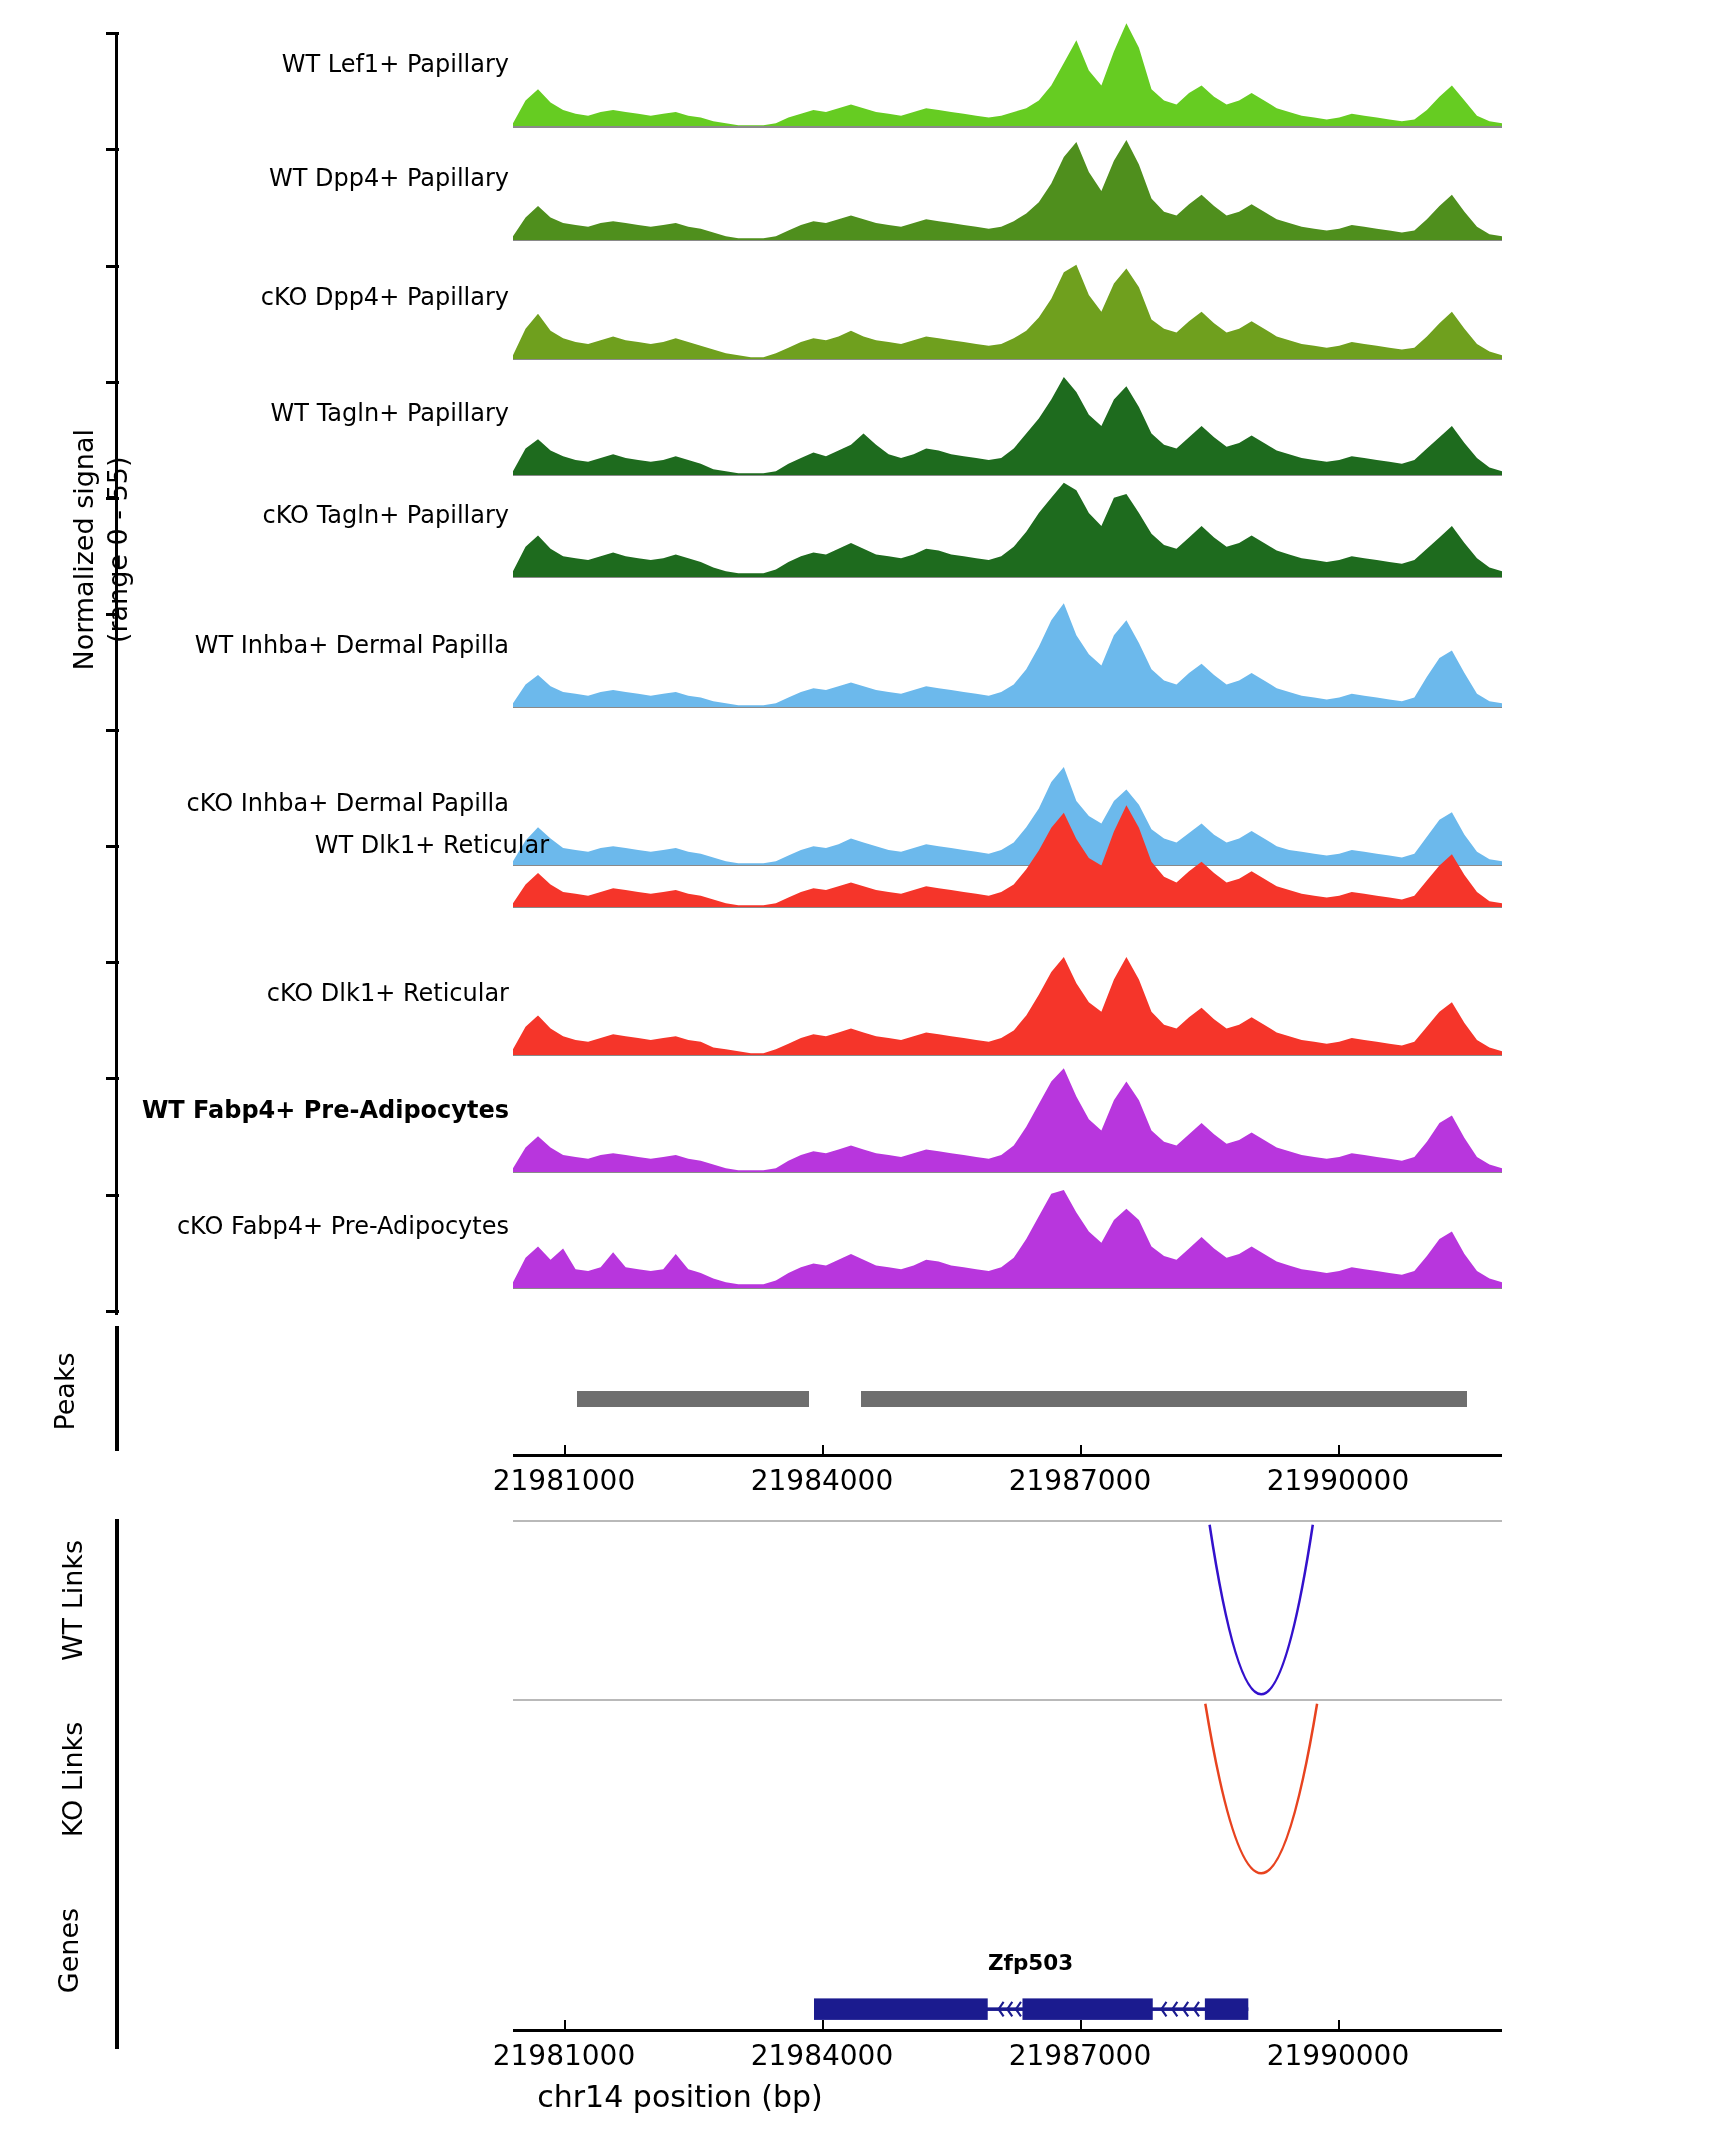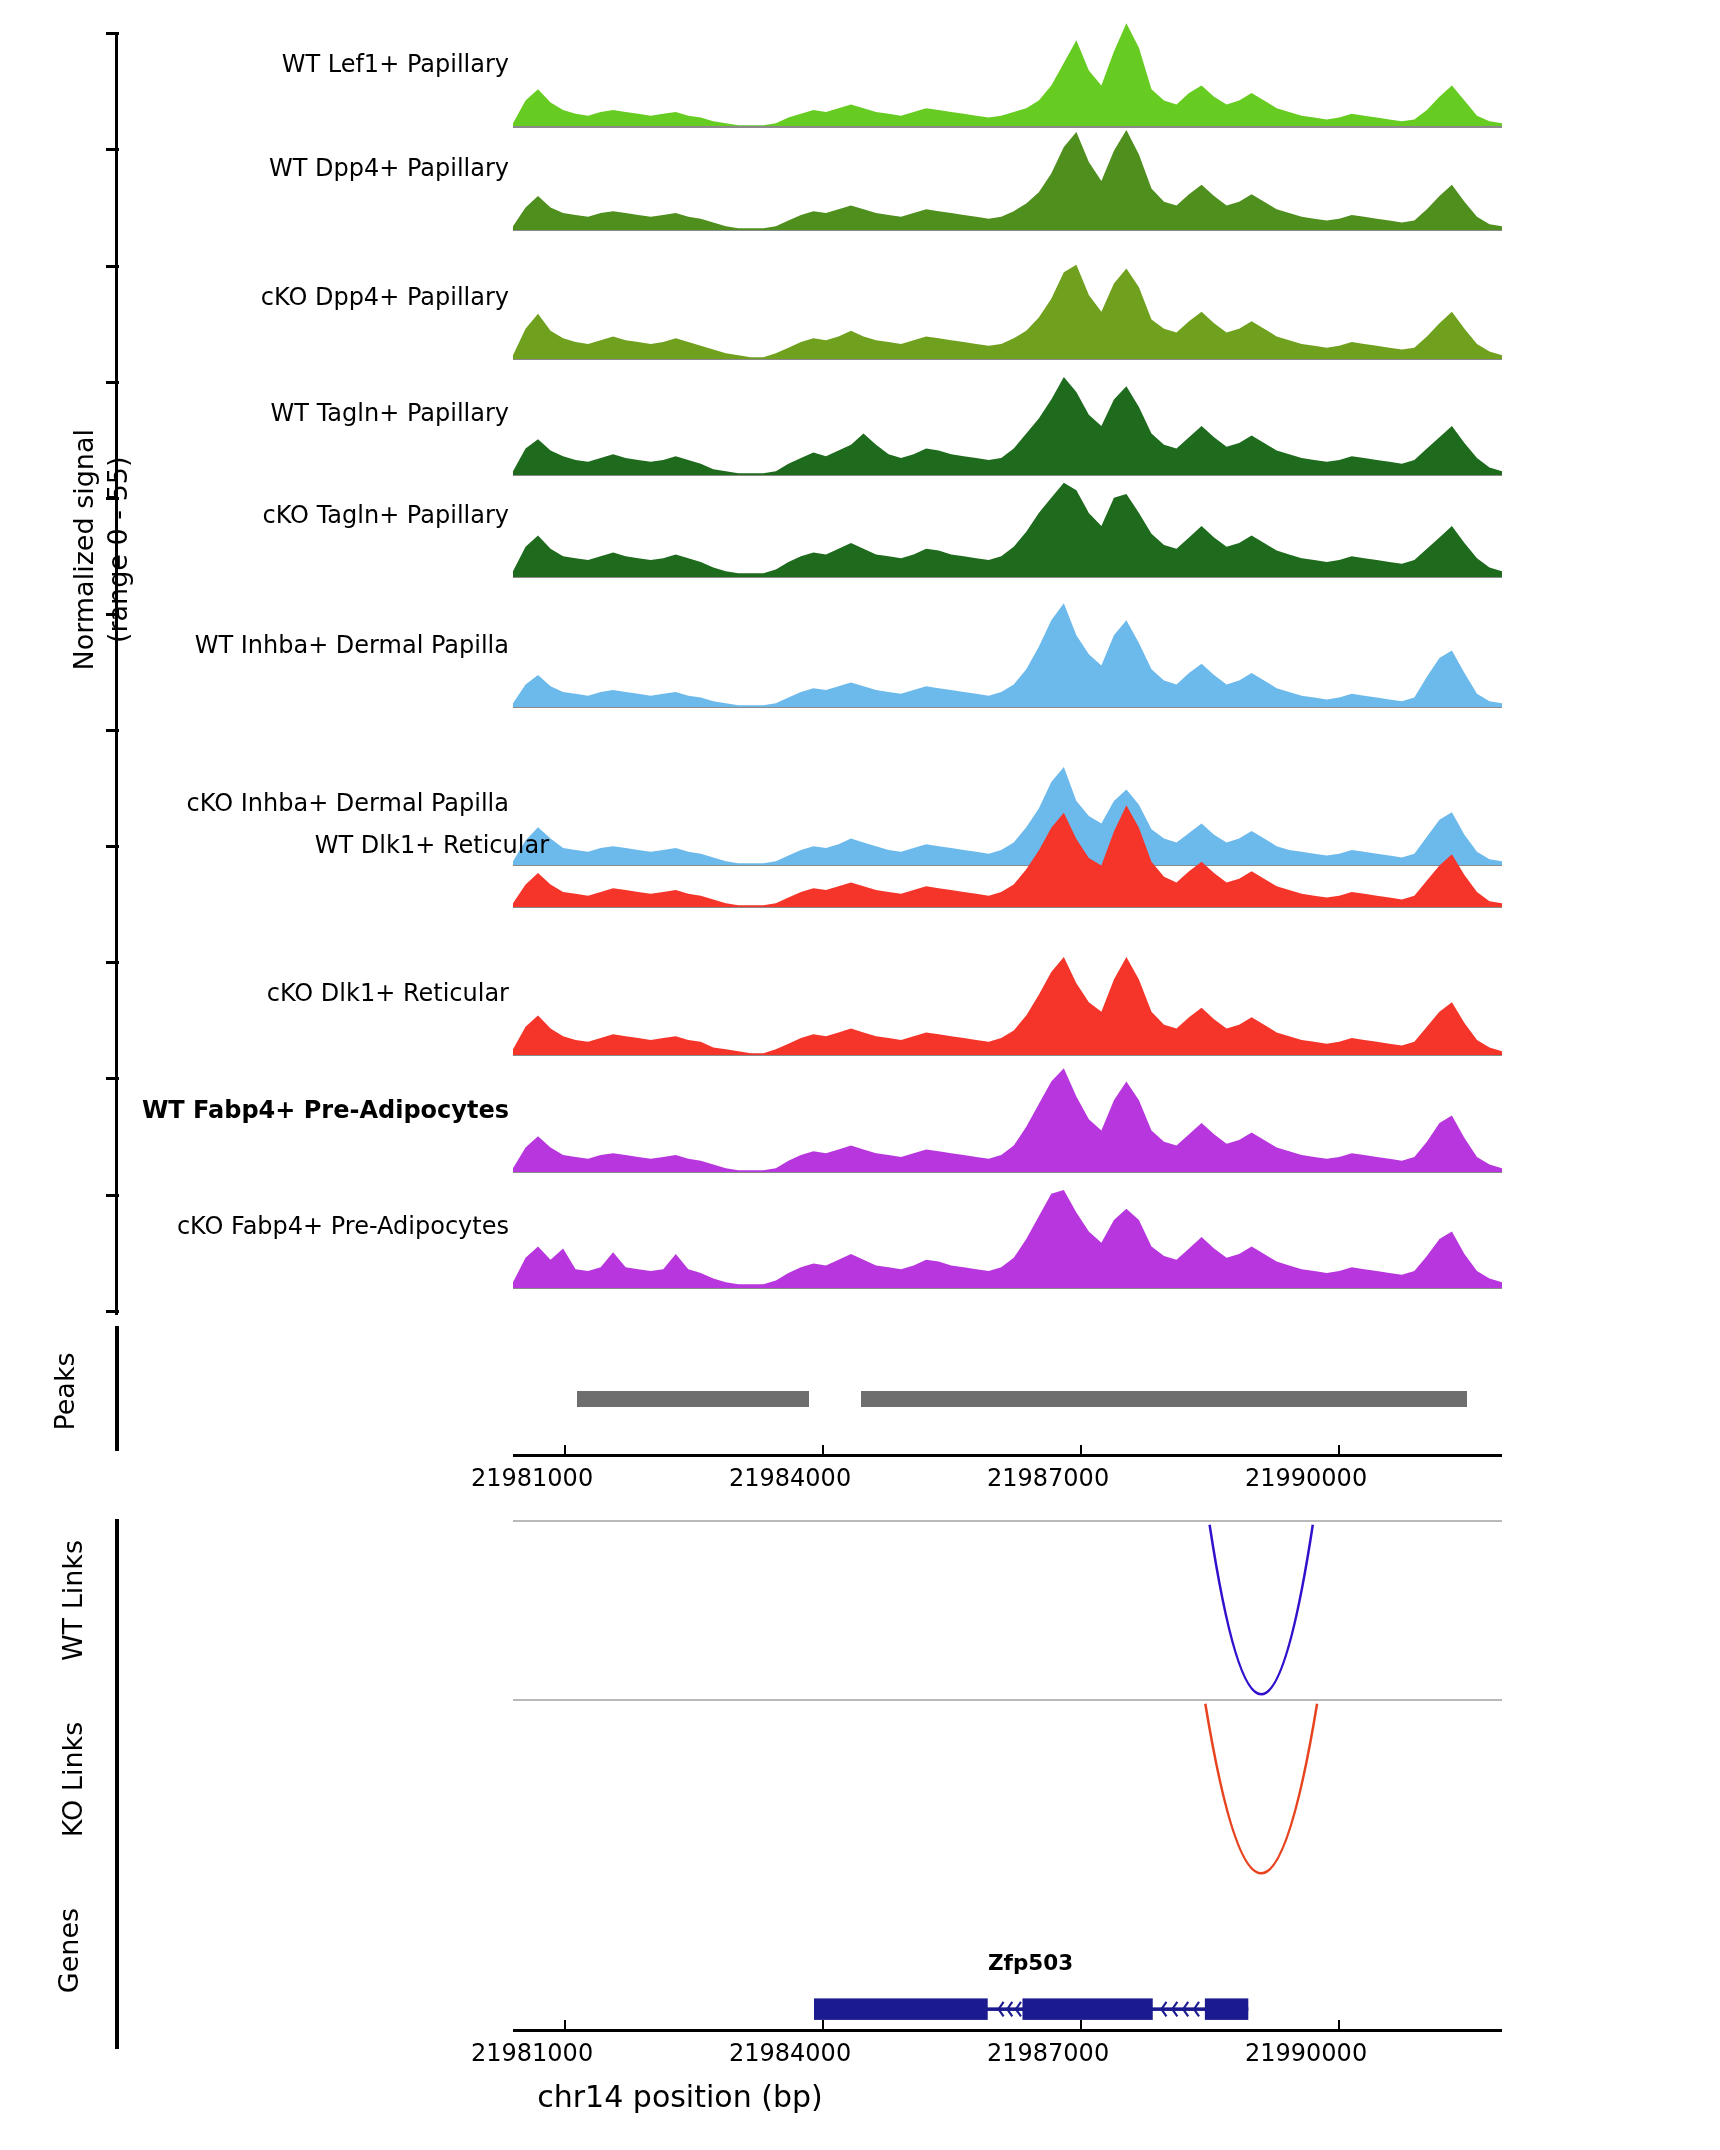--- a/index.html
+++ b/index.html
@@ -54,21 +54,21 @@
   .peaks-block{position:absolute;left:0;top:1319px;width:1721px;height:165px;}
   .peaks-axisbar{position:absolute;left:115px;top:7.2px;width:3.6px;height:125px;background:#000;}
   .peaks-label{
     position:absolute;left:-7.2px;top:57px;width:143px;text-align:center;
     font-size:27px;transform:rotate(-90deg);transform-origin:center center;
   }
   .peakbar{position:absolute;height:16px;background:#6e6e6e;top:72px;}
 
   .axis-line{position:absolute;height:2.9px;background:#000;}
   .axis-tick{position:absolute;width:2.2px;height:8.6px;background:#000;}
-  .axis-tlabel{position:absolute;font-size:24px;text-align:left;width:186px;}
+  .axis-tlabel{position:absolute;font-size:28px;text-align:center;width:186px;}
 
   
   .links-block{position:absolute;left:0;width:1721px;height:208px;}
   .links-axisbar{position:absolute;left:115px;top:5.7px;width:3.6px;height:194px;background:#000;}
   .links-label{
     position:absolute;left:-21.5px;top:72px;width:186px;text-align:center;
     font-size:27px;transform:rotate(-90deg);transform-origin:center center;
   }
   .links-plot{position:absolute;left:513px;top:5.7px;width:989px;height:194px;}
   .links-plot svg{display:block;width:100%;height:100%;}
@@ -115,21 +115,21 @@
     <div id="tracks">
         <div class="track" style="top: 14.3px;">
           <div class="track-label">WT Lef1+ Papillary</div>
           <div class="track-plot">
             <svg viewBox="0 0 1380 150" preserveAspectRatio="none">
               <path d="M 0 150 L 0.0 144.8 L 17.5 113.3 L 34.9 97.6 L 52.4 116.0 L 69.9 126.4 L 87.3 131.7 L 104.8 134.3 L 122.3 129.1 L 139.7 126.4 L 157.2 129.1 L 174.7 131.7 L 192.2 134.3 L 209.6 131.7 L 227.1 129.1 L 244.6 134.3 L 262.0 136.9 L 279.5 142.1 L 297.0 144.8 L 314.4 147.4 L 331.9 147.4 L 349.4 147.4 L 366.8 144.8 L 384.3 136.9 L 401.8 131.7 L 419.2 126.4 L 436.7 129.1 L 454.2 123.8 L 471.6 118.6 L 489.1 123.8 L 506.6 129.1 L 524.1 131.7 L 541.5 134.3 L 559.0 129.1 L 576.5 123.8 L 593.9 126.4 L 611.4 129.1 L 628.9 131.7 L 646.3 134.3 L 663.8 136.9 L 681.3 134.3 L 698.7 129.1 L 716.2 123.8 L 733.7 113.3 L 751.1 92.4 L 768.6 61.0 L 786.1 29.6 L 803.5 71.5 L 821.0 92.4 L 838.5 45.3 L 855.9 6.0 L 873.4 40.0 L 890.9 97.6 L 908.4 113.3 L 925.8 118.6 L 943.3 102.9 L 960.8 92.4 L 978.2 108.1 L 995.7 118.6 L 1013.2 113.3 L 1030.6 102.9 L 1048.1 113.3 L 1065.6 123.8 L 1083.0 129.1 L 1100.5 134.3 L 1118.0 136.9 L 1135.4 139.5 L 1152.9 136.9 L 1170.4 131.7 L 1187.8 134.3 L 1205.3 136.9 L 1222.8 139.5 L 1240.3 142.1 L 1257.7 139.5 L 1275.2 126.4 L 1292.7 108.1 L 1310.1 92.4 L 1327.6 113.3 L 1345.1 134.3 L 1362.5 142.1 L 1380.0 144.8 L 1380 150 Z" fill="#66cc22"></path>
             </svg>
           </div>
           <div class="baseline"></div>
         </div>
-        <div class="track" style="top: 118px;">
+        <div class="track" style="top: 128px;">
           <div class="track-label">WT Dpp4+ Papillary</div>
           <div class="track-plot">
             <svg viewBox="0 0 1380 150" preserveAspectRatio="none">
               <path d="M 0 150 L 0.0 144.8 L 17.5 118.6 L 34.9 102.9 L 52.4 118.6 L 69.9 126.4 L 87.3 129.1 L 104.8 131.7 L 122.3 126.4 L 139.7 123.8 L 157.2 126.4 L 174.7 129.1 L 192.2 131.7 L 209.6 129.1 L 227.1 126.4 L 244.6 131.7 L 262.0 134.3 L 279.5 139.5 L 297.0 144.8 L 314.4 147.4 L 331.9 147.4 L 349.4 147.4 L 366.8 144.8 L 384.3 136.9 L 401.8 129.1 L 419.2 123.8 L 436.7 126.4 L 454.2 121.2 L 471.6 116.0 L 489.1 121.2 L 506.6 126.4 L 524.1 129.1 L 541.5 131.7 L 559.0 126.4 L 576.5 121.2 L 593.9 123.8 L 611.4 126.4 L 628.9 129.1 L 646.3 131.7 L 663.8 134.3 L 681.3 131.7 L 698.7 123.8 L 716.2 113.3 L 733.7 97.6 L 751.1 71.5 L 768.6 34.8 L 786.1 13.9 L 803.5 55.7 L 821.0 81.9 L 838.5 40.0 L 855.9 11.2 L 873.4 45.3 L 890.9 92.4 L 908.4 110.7 L 925.8 116.0 L 943.3 100.3 L 960.8 87.2 L 978.2 102.9 L 995.7 116.0 L 1013.2 110.7 L 1030.6 100.3 L 1048.1 110.7 L 1065.6 121.2 L 1083.0 126.4 L 1100.5 131.7 L 1118.0 134.3 L 1135.4 136.9 L 1152.9 134.3 L 1170.4 129.1 L 1187.8 131.7 L 1205.3 134.3 L 1222.8 136.9 L 1240.3 139.5 L 1257.7 136.9 L 1275.2 121.2 L 1292.7 102.9 L 1310.1 87.2 L 1327.6 110.7 L 1345.1 131.7 L 1362.5 142.1 L 1380.0 144.8 L 1380 150 Z" fill="#4f8f1d"></path>
             </svg>
           </div>
           <div class="baseline"></div>
         </div>
         <div class="track" style="top: 247px;">
           <div class="track-label">cKO Dpp4+ Papillary</div>

